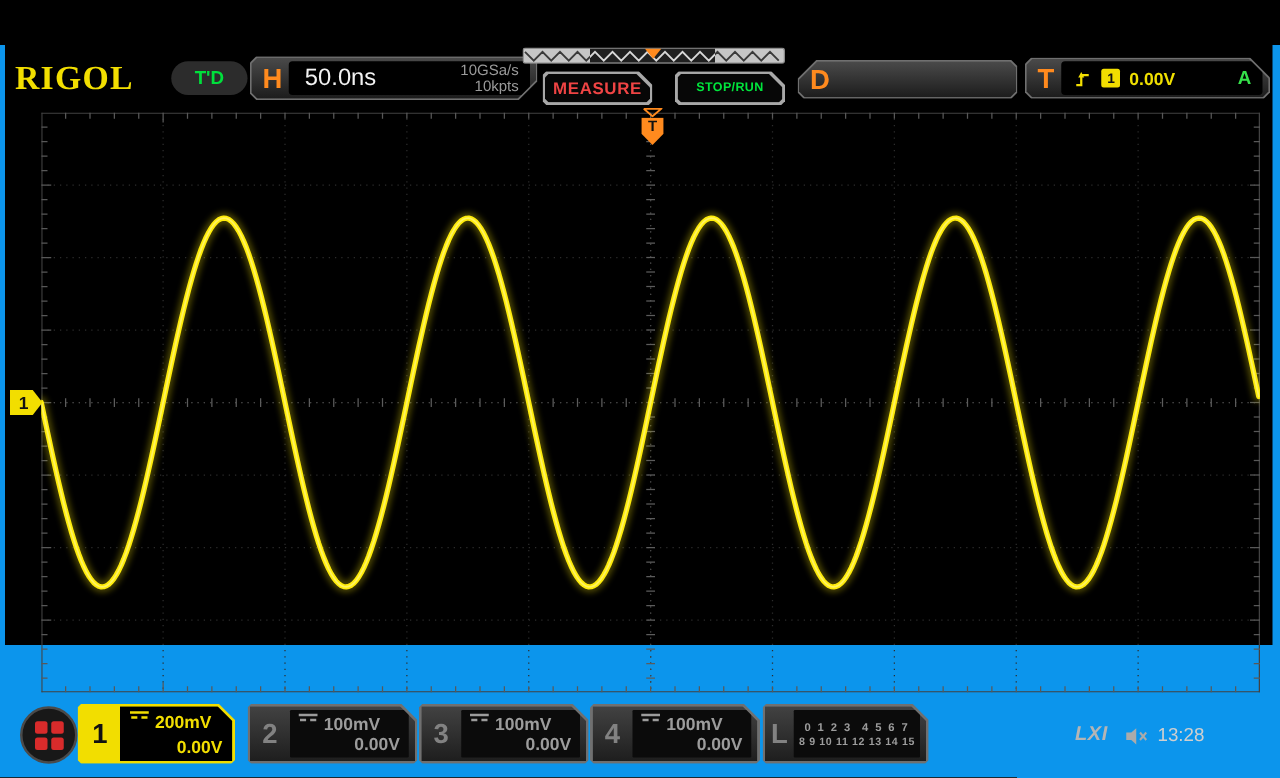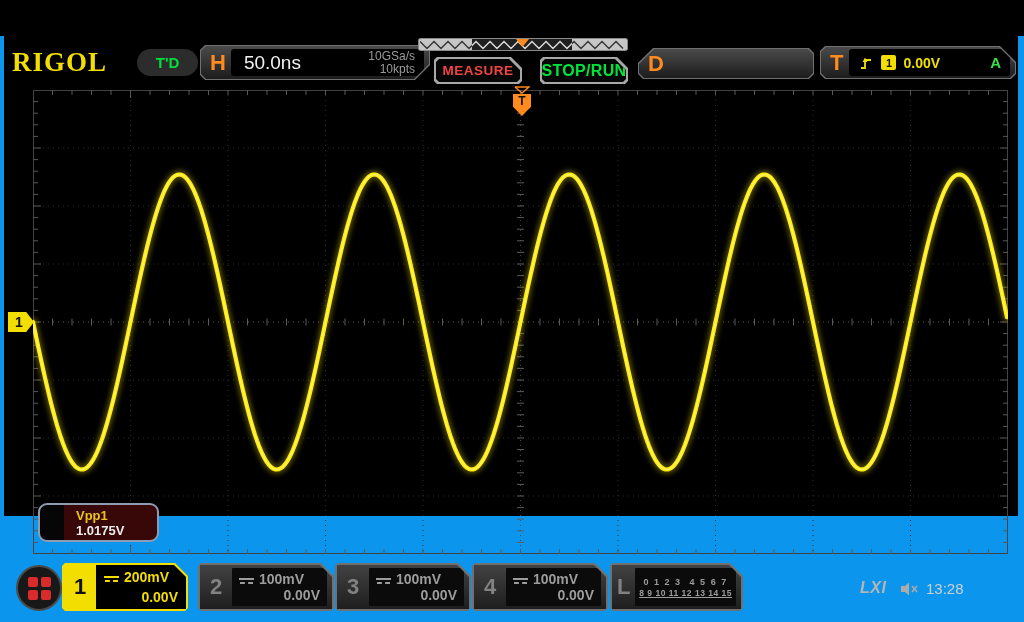--- a/index.html
+++ b/index.html
@@ -42,21 +42,21 @@
   .hbox{left:196px;top:9px;width:230px;height:35px;}
   .hwell{margin-left:5px;margin-right:5px;flex:1;height:27px;}
   .hscale{font-size:19px;color:#f2f2f2;padding-left:13px;}
   .hrates{margin-left:auto;text-align:right;padding-right:9px;font-size:12px;color:#9a9a9a;line-height:13px;}
 
   .sbtn{position:absolute;background:#a8a8a8;}
   .sbtn-in{position:absolute;inset:2px;background:#070707;display:flex;align-items:center;justify-content:center;}
   .measure{left:430px;top:21px;width:88px;height:27px;}
   .measure .sbtn-in span{font-size:13.5px;font-weight:bold;color:#ef4444;letter-spacing:.5px;}
   .stoprun{left:536px;top:21px;width:88px;height:27px;}
-  .stoprun .sbtn-in span{font-size:16px;font-weight:bold;color:#00e53c;letter-spacing:.3px;}
+  .stoprun .sbtn-in span{font-size:10px;font-weight:bold;color:#00e53c;letter-spacing:.3px;}
 
   .dbox{left:634px;top:12px;width:176px;height:31px;}
   .dwell{margin-left:6px;margin-right:6px;flex:1;height:25px;}
   .dval{font-size:18px;color:#f0f0f0;padding-left:12px;}
 
   .tbox{left:816px;top:10px;width:196px;height:33px;}
   .twell{margin-left:6px;margin-right:5px;flex:1;height:27px;}
   .t-badge{margin-left:8px;width:15px;height:15px;background:#f2de00;border-radius:2px;color:#111;
            font-size:11px;font-weight:bold;display:flex;align-items:center;justify-content:center;}
   .t-level{margin-left:7px;font-size:14px;font-weight:bold;color:#f0e000;}
@@ -85,31 +85,31 @@
             background:#181818;border:2px solid #4a4a4a;display:flex;align-items:center;justify-content:center;}
   .menu-grid{display:grid;grid-template-columns:10px 10px;grid-template-rows:10px 10px;gap:3px;}
   .menu-grid i{background:#d92b2b;border-radius:2px;}
 
   .ch{position:absolute;top:527px;height:48px;background:#707070;clip-path:polygon(3px 0,calc(100% - 13px) 0,100% 13px,100% calc(100% - 3px),calc(100% - 3px) 100%,3px 100%,0 calc(100% - 3px),0 3px);}
   .ch-in{position:absolute;inset:2px;background:linear-gradient(#424242,#1e1e1e);display:flex;
          clip-path:polygon(0 0,calc(100% - 12px) 0,100% 12px,100% 100%,0 100%);}
   .ch-num{width:32px;display:flex;align-items:center;justify-content:center;font-size:22px;font-weight:bold;color:#828282;}
   .ch-body{flex:1;margin:3px 5px 3px 0;background:#0b0b0b;border-radius:1px;padding:3px 7px;
            display:flex;flex-direction:column;justify-content:space-between;color:#9c9c9c;font-size:14px;font-weight:bold;}
-  .ch-line1{display:flex;align-items:flex-end;gap:5px;}
+  .ch-line1{display:flex;align-items:flex-start;gap:5px;}
   .ch-line2{text-align:right;}
   .ch-active{background:#f2de00;}
   .ch-active .ch-in{background:#f2de00;}
   .ch-active .ch-num{color:#111;}
   .ch-active .ch-body{background:#000;color:#f2de00;margin:0;border-radius:0;padding:4px 8px;}
   .coup{display:inline-block;width:15px;height:9px;border-top:2px solid currentColor;position:relative;}
   .coup::after{content:'';position:absolute;left:1px;right:1px;top:2px;border-top:2px dashed currentColor;}
   .lbody{justify-content:center;gap:1px;padding:2px 4px;}
   .lrow{font-size:9px;font-weight:bold;letter-spacing:1.5px;color:#9c9c9c;white-space:pre;text-align:center;line-height:10px;}
-  .lrow.r2{font-size:8.5px;letter-spacing:.5px;text-decoration:underline;}
+  .lrow.r2{font-size:8.5px;letter-spacing:.5px;}
 
   .lxi{position:absolute;left:856px;top:543px;font-size:16px;font-weight:bold;font-style:italic;color:#b5b5b5;letter-spacing:.5px;}
   .spk{position:absolute;left:896px;top:545px;}
   .clock{position:absolute;left:922px;top:544px;font-size:15px;color:#cfcfcf;}
 </style>
 </head>
 <body>
 
 <div class="window">
 
@@ -474,24 +474,20 @@
           <path d="M0.0,232.0L2.0,241.5L4.0,251.0L6.0,260.3L8.0,269.6L10.0,278.7L12.0,287.6L14.0,296.3L16.0,304.7L18.0,312.9L20.0,320.6L22.0,328.0L24.0,335.1L26.0,341.6L28.0,347.8L30.0,353.4L32.0,358.6L34.0,363.2L36.0,367.3L38.0,370.8L40.0,373.7L42.0,376.1L44.0,377.8L46.0,379.0L48.0,379.5L50.0,379.4L52.0,378.7L54.0,377.4L56.0,375.5L58.0,373.0L60.0,369.9L62.0,366.3L64.0,362.1L66.0,357.3L68.0,352.1L70.0,346.3L72.0,340.0L74.0,333.3L76.0,326.2L78.0,318.7L80.0,310.9L82.0,302.7L84.0,294.2L86.0,285.4L88.0,276.5L90.0,267.3L92.0,258.0L94.0,248.6L96.0,239.1L98.0,229.6L100.0,220.1L102.0,210.7L104.0,201.3L106.0,192.1L108.0,183.0L110.0,174.2L112.0,165.5L114.0,157.2L116.0,149.2L118.0,141.5L120.0,134.2L122.0,127.3L124.0,120.8L126.0,114.8L128.0,109.2L130.0,104.2L132.0,99.7L134.0,95.8L136.0,92.4L138.0,89.6L140.0,87.4L142.0,85.8L144.0,84.9L146.0,84.5L148.0,84.7L150.0,85.5L152.0,87.0L154.0,89.0L156.0,91.7L158.0,94.9L160.0,98.7L162.0,103.1L164.0,107.9L166.0,113.3L168.0,119.2L170.0,125.6L172.0,132.4L174.0,139.6L176.0,147.2L178.0,155.2L180.0,163.4L182.0,172.0L184.0,180.8L186.0,189.8L188.0,199.0L190.0,208.3L192.0,217.8L194.0,227.2L196.0,236.8L198.0,246.2L200.0,255.7L202.0,265.0L204.0,274.2L206.0,283.2L208.0,292.0L210.0,300.6L212.0,308.8L214.0,316.8L216.0,324.4L218.0,331.6L220.0,338.4L222.0,344.8L224.0,350.7L226.0,356.1L228.0,360.9L230.0,365.3L232.0,369.1L234.0,372.3L236.0,375.0L238.0,377.0L240.0,378.5L242.0,379.3L244.0,379.5L246.0,379.1L248.0,378.2L250.0,376.6L252.0,374.4L254.0,371.6L256.0,368.2L258.0,364.3L260.0,359.8L262.0,354.8L264.0,349.2L266.0,343.2L268.0,336.7L270.0,329.8L272.0,322.5L274.0,314.8L276.0,306.8L278.0,298.5L280.0,289.8L282.0,281.0L284.0,271.9L286.0,262.7L288.0,253.3L290.0,243.9L292.0,234.4L294.0,224.9L296.0,215.4L298.0,206.0L300.0,196.7L302.0,187.5L304.0,178.6L306.0,169.8L308.0,161.3L310.0,153.1L312.0,145.3L314.0,137.8L316.0,130.7L318.0,124.0L320.0,117.7L322.0,111.9L324.0,106.7L326.0,101.9L328.0,97.7L330.0,94.1L332.0,91.0L334.0,88.5L336.0,86.6L338.0,85.3L340.0,84.6L342.0,84.5L344.0,85.0L346.0,86.2L348.0,87.9L350.0,90.3L352.0,93.2L354.0,96.7L356.0,100.8L358.0,105.4L360.0,110.6L362.0,116.2L364.0,122.4L366.0,128.9L368.0,136.0L370.0,143.4L372.0,151.1L374.0,159.3L376.0,167.7L378.0,176.4L380.0,185.3L382.0,194.4L384.0,203.7L386.0,213.0L388.0,222.5L390.0,232.0L392.0,241.5L394.0,251.0L396.0,260.3L398.0,269.6L400.0,278.7L402.0,287.6L404.0,296.3L406.0,304.7L408.0,312.9L410.0,320.6L412.0,328.0L414.0,335.1L416.0,341.6L418.0,347.8L420.0,353.4L422.0,358.6L424.0,363.2L426.0,367.3L428.0,370.8L430.0,373.7L432.0,376.1L434.0,377.8L436.0,379.0L438.0,379.5L440.0,379.4L442.0,378.7L444.0,377.4L446.0,375.5L448.0,373.0L450.0,369.9L452.0,366.3L454.0,362.1L456.0,357.3L458.0,352.1L460.0,346.3L462.0,340.0L464.0,333.3L466.0,326.2L468.0,318.7L470.0,310.9L472.0,302.7L474.0,294.2L476.0,285.4L478.0,276.5L480.0,267.3L482.0,258.0L484.0,248.6L486.0,239.1L488.0,229.6L490.0,220.1L492.0,210.7L494.0,201.3L496.0,192.1L498.0,183.0L500.0,174.2L502.0,165.5L504.0,157.2L506.0,149.2L508.0,141.5L510.0,134.2L512.0,127.3L514.0,120.8L516.0,114.8L518.0,109.2L520.0,104.2L522.0,99.7L524.0,95.8L526.0,92.4L528.0,89.6L530.0,87.4L532.0,85.8L534.0,84.9L536.0,84.5L538.0,84.7L540.0,85.5L542.0,87.0L544.0,89.0L546.0,91.7L548.0,94.9L550.0,98.7L552.0,103.1L554.0,107.9L556.0,113.3L558.0,119.2L560.0,125.6L562.0,132.4L564.0,139.6L566.0,147.2L568.0,155.2L570.0,163.4L572.0,172.0L574.0,180.8L576.0,189.8L578.0,199.0L580.0,208.3L582.0,217.8L584.0,227.2L586.0,236.8L588.0,246.2L590.0,255.7L592.0,265.0L594.0,274.2L596.0,283.2L598.0,292.0L600.0,300.6L602.0,308.8L604.0,316.8L606.0,324.4L608.0,331.6L610.0,338.4L612.0,344.8L614.0,350.7L616.0,356.1L618.0,360.9L620.0,365.3L622.0,369.1L624.0,372.3L626.0,375.0L628.0,377.0L630.0,378.5L632.0,379.3L634.0,379.5L636.0,379.1L638.0,378.2L640.0,376.6L642.0,374.4L644.0,371.6L646.0,368.2L648.0,364.3L650.0,359.8L652.0,354.8L654.0,349.2L656.0,343.2L658.0,336.7L660.0,329.8L662.0,322.5L664.0,314.8L666.0,306.8L668.0,298.5L670.0,289.8L672.0,281.0L674.0,271.9L676.0,262.7L678.0,253.3L680.0,243.9L682.0,234.4L684.0,224.9L686.0,215.4L688.0,206.0L690.0,196.7L692.0,187.5L694.0,178.6L696.0,169.8L698.0,161.3L700.0,153.1L702.0,145.3L704.0,137.8L706.0,130.7L708.0,124.0L710.0,117.7L712.0,111.9L714.0,106.7L716.0,101.9L718.0,97.7L720.0,94.1L722.0,91.0L724.0,88.5L726.0,86.6L728.0,85.3L730.0,84.6L732.0,84.5L734.0,85.0L736.0,86.2L738.0,87.9L740.0,90.3L742.0,93.2L744.0,96.7L746.0,100.8L748.0,105.4L750.0,110.6L752.0,116.2L754.0,122.4L756.0,128.9L758.0,136.0L760.0,143.4L762.0,151.1L764.0,159.3L766.0,167.7L768.0,176.4L770.0,185.3L772.0,194.4L774.0,203.7L776.0,213.0L778.0,222.5L780.0,232.0L782.0,241.5L784.0,251.0L786.0,260.3L788.0,269.6L790.0,278.7L792.0,287.6L794.0,296.3L796.0,304.7L798.0,312.9L800.0,320.6L802.0,328.0L804.0,335.1L806.0,341.6L808.0,347.8L810.0,353.4L812.0,358.6L814.0,363.2L816.0,367.3L818.0,370.8L820.0,373.7L822.0,376.1L824.0,377.8L826.0,379.0L828.0,379.5L830.0,379.4L832.0,378.7L834.0,377.4L836.0,375.5L838.0,373.0L840.0,369.9L842.0,366.3L844.0,362.1L846.0,357.3L848.0,352.1L850.0,346.3L852.0,340.0L854.0,333.3L856.0,326.2L858.0,318.7L860.0,310.9L862.0,302.7L864.0,294.2L866.0,285.4L868.0,276.5L870.0,267.3L872.0,258.0L874.0,248.6L876.0,239.1L878.0,229.6L880.0,220.1L882.0,210.7L884.0,201.3L886.0,192.1L888.0,183.0L890.0,174.2L892.0,165.5L894.0,157.2L896.0,149.2L898.0,141.5L900.0,134.2L902.0,127.3L904.0,120.8L906.0,114.8L908.0,109.2L910.0,104.2L912.0,99.7L914.0,95.8L916.0,92.4L918.0,89.6L920.0,87.4L922.0,85.8L924.0,84.9L926.0,84.5L928.0,84.7L930.0,85.5L932.0,87.0L934.0,89.0L936.0,91.7L938.0,94.9L940.0,98.7L942.0,103.1L944.0,107.9L946.0,113.3L948.0,119.2L950.0,125.6L952.0,132.4L954.0,139.6L956.0,147.2L958.0,155.2L960.0,163.4L962.0,172.0L964.0,180.8L966.0,189.8L968.0,199.0L970.0,208.3L972.0,217.8L974.0,227.2" fill="none" stroke="#ffec0a" stroke-width="4.2" stroke-linecap="round" stroke-linejoin="round"></path>
           <path d="M0.0,232.0L2.0,241.5L4.0,251.0L6.0,260.3L8.0,269.6L10.0,278.7L12.0,287.6L14.0,296.3L16.0,304.7L18.0,312.9L20.0,320.6L22.0,328.0L24.0,335.1L26.0,341.6L28.0,347.8L30.0,353.4L32.0,358.6L34.0,363.2L36.0,367.3L38.0,370.8L40.0,373.7L42.0,376.1L44.0,377.8L46.0,379.0L48.0,379.5L50.0,379.4L52.0,378.7L54.0,377.4L56.0,375.5L58.0,373.0L60.0,369.9L62.0,366.3L64.0,362.1L66.0,357.3L68.0,352.1L70.0,346.3L72.0,340.0L74.0,333.3L76.0,326.2L78.0,318.7L80.0,310.9L82.0,302.7L84.0,294.2L86.0,285.4L88.0,276.5L90.0,267.3L92.0,258.0L94.0,248.6L96.0,239.1L98.0,229.6L100.0,220.1L102.0,210.7L104.0,201.3L106.0,192.1L108.0,183.0L110.0,174.2L112.0,165.5L114.0,157.2L116.0,149.2L118.0,141.5L120.0,134.2L122.0,127.3L124.0,120.8L126.0,114.8L128.0,109.2L130.0,104.2L132.0,99.7L134.0,95.8L136.0,92.4L138.0,89.6L140.0,87.4L142.0,85.8L144.0,84.9L146.0,84.5L148.0,84.7L150.0,85.5L152.0,87.0L154.0,89.0L156.0,91.7L158.0,94.9L160.0,98.7L162.0,103.1L164.0,107.9L166.0,113.3L168.0,119.2L170.0,125.6L172.0,132.4L174.0,139.6L176.0,147.2L178.0,155.2L180.0,163.4L182.0,172.0L184.0,180.8L186.0,189.8L188.0,199.0L190.0,208.3L192.0,217.8L194.0,227.2L196.0,236.8L198.0,246.2L200.0,255.7L202.0,265.0L204.0,274.2L206.0,283.2L208.0,292.0L210.0,300.6L212.0,308.8L214.0,316.8L216.0,324.4L218.0,331.6L220.0,338.4L222.0,344.8L224.0,350.7L226.0,356.1L228.0,360.9L230.0,365.3L232.0,369.1L234.0,372.3L236.0,375.0L238.0,377.0L240.0,378.5L242.0,379.3L244.0,379.5L246.0,379.1L248.0,378.2L250.0,376.6L252.0,374.4L254.0,371.6L256.0,368.2L258.0,364.3L260.0,359.8L262.0,354.8L264.0,349.2L266.0,343.2L268.0,336.7L270.0,329.8L272.0,322.5L274.0,314.8L276.0,306.8L278.0,298.5L280.0,289.8L282.0,281.0L284.0,271.9L286.0,262.7L288.0,253.3L290.0,243.9L292.0,234.4L294.0,224.9L296.0,215.4L298.0,206.0L300.0,196.7L302.0,187.5L304.0,178.6L306.0,169.8L308.0,161.3L310.0,153.1L312.0,145.3L314.0,137.8L316.0,130.7L318.0,124.0L320.0,117.7L322.0,111.9L324.0,106.7L326.0,101.9L328.0,97.7L330.0,94.1L332.0,91.0L334.0,88.5L336.0,86.6L338.0,85.3L340.0,84.6L342.0,84.5L344.0,85.0L346.0,86.2L348.0,87.9L350.0,90.3L352.0,93.2L354.0,96.7L356.0,100.8L358.0,105.4L360.0,110.6L362.0,116.2L364.0,122.4L366.0,128.9L368.0,136.0L370.0,143.4L372.0,151.1L374.0,159.3L376.0,167.7L378.0,176.4L380.0,185.3L382.0,194.4L384.0,203.7L386.0,213.0L388.0,222.5L390.0,232.0L392.0,241.5L394.0,251.0L396.0,260.3L398.0,269.6L400.0,278.7L402.0,287.6L404.0,296.3L406.0,304.7L408.0,312.9L410.0,320.6L412.0,328.0L414.0,335.1L416.0,341.6L418.0,347.8L420.0,353.4L422.0,358.6L424.0,363.2L426.0,367.3L428.0,370.8L430.0,373.7L432.0,376.1L434.0,377.8L436.0,379.0L438.0,379.5L440.0,379.4L442.0,378.7L444.0,377.4L446.0,375.5L448.0,373.0L450.0,369.9L452.0,366.3L454.0,362.1L456.0,357.3L458.0,352.1L460.0,346.3L462.0,340.0L464.0,333.3L466.0,326.2L468.0,318.7L470.0,310.9L472.0,302.7L474.0,294.2L476.0,285.4L478.0,276.5L480.0,267.3L482.0,258.0L484.0,248.6L486.0,239.1L488.0,229.6L490.0,220.1L492.0,210.7L494.0,201.3L496.0,192.1L498.0,183.0L500.0,174.2L502.0,165.5L504.0,157.2L506.0,149.2L508.0,141.5L510.0,134.2L512.0,127.3L514.0,120.8L516.0,114.8L518.0,109.2L520.0,104.2L522.0,99.7L524.0,95.8L526.0,92.4L528.0,89.6L530.0,87.4L532.0,85.8L534.0,84.9L536.0,84.5L538.0,84.7L540.0,85.5L542.0,87.0L544.0,89.0L546.0,91.7L548.0,94.9L550.0,98.7L552.0,103.1L554.0,107.9L556.0,113.3L558.0,119.2L560.0,125.6L562.0,132.4L564.0,139.6L566.0,147.2L568.0,155.2L570.0,163.4L572.0,172.0L574.0,180.8L576.0,189.8L578.0,199.0L580.0,208.3L582.0,217.8L584.0,227.2L586.0,236.8L588.0,246.2L590.0,255.7L592.0,265.0L594.0,274.2L596.0,283.2L598.0,292.0L600.0,300.6L602.0,308.8L604.0,316.8L606.0,324.4L608.0,331.6L610.0,338.4L612.0,344.8L614.0,350.7L616.0,356.1L618.0,360.9L620.0,365.3L622.0,369.1L624.0,372.3L626.0,375.0L628.0,377.0L630.0,378.5L632.0,379.3L634.0,379.5L636.0,379.1L638.0,378.2L640.0,376.6L642.0,374.4L644.0,371.6L646.0,368.2L648.0,364.3L650.0,359.8L652.0,354.8L654.0,349.2L656.0,343.2L658.0,336.7L660.0,329.8L662.0,322.5L664.0,314.8L666.0,306.8L668.0,298.5L670.0,289.8L672.0,281.0L674.0,271.9L676.0,262.7L678.0,253.3L680.0,243.9L682.0,234.4L684.0,224.9L686.0,215.4L688.0,206.0L690.0,196.7L692.0,187.5L694.0,178.6L696.0,169.8L698.0,161.3L700.0,153.1L702.0,145.3L704.0,137.8L706.0,130.7L708.0,124.0L710.0,117.7L712.0,111.9L714.0,106.7L716.0,101.9L718.0,97.7L720.0,94.1L722.0,91.0L724.0,88.5L726.0,86.6L728.0,85.3L730.0,84.6L732.0,84.5L734.0,85.0L736.0,86.2L738.0,87.9L740.0,90.3L742.0,93.2L744.0,96.7L746.0,100.8L748.0,105.4L750.0,110.6L752.0,116.2L754.0,122.4L756.0,128.9L758.0,136.0L760.0,143.4L762.0,151.1L764.0,159.3L766.0,167.7L768.0,176.4L770.0,185.3L772.0,194.4L774.0,203.7L776.0,213.0L778.0,222.5L780.0,232.0L782.0,241.5L784.0,251.0L786.0,260.3L788.0,269.6L790.0,278.7L792.0,287.6L794.0,296.3L796.0,304.7L798.0,312.9L800.0,320.6L802.0,328.0L804.0,335.1L806.0,341.6L808.0,347.8L810.0,353.4L812.0,358.6L814.0,363.2L816.0,367.3L818.0,370.8L820.0,373.7L822.0,376.1L824.0,377.8L826.0,379.0L828.0,379.5L830.0,379.4L832.0,378.7L834.0,377.4L836.0,375.5L838.0,373.0L840.0,369.9L842.0,366.3L844.0,362.1L846.0,357.3L848.0,352.1L850.0,346.3L852.0,340.0L854.0,333.3L856.0,326.2L858.0,318.7L860.0,310.9L862.0,302.7L864.0,294.2L866.0,285.4L868.0,276.5L870.0,267.3L872.0,258.0L874.0,248.6L876.0,239.1L878.0,229.6L880.0,220.1L882.0,210.7L884.0,201.3L886.0,192.1L888.0,183.0L890.0,174.2L892.0,165.5L894.0,157.2L896.0,149.2L898.0,141.5L900.0,134.2L902.0,127.3L904.0,120.8L906.0,114.8L908.0,109.2L910.0,104.2L912.0,99.7L914.0,95.8L916.0,92.4L918.0,89.6L920.0,87.4L922.0,85.8L924.0,84.9L926.0,84.5L928.0,84.7L930.0,85.5L932.0,87.0L934.0,89.0L936.0,91.7L938.0,94.9L940.0,98.7L942.0,103.1L944.0,107.9L946.0,113.3L948.0,119.2L950.0,125.6L952.0,132.4L954.0,139.6L956.0,147.2L958.0,155.2L960.0,163.4L962.0,172.0L964.0,180.8L966.0,189.8L968.0,199.0L970.0,208.3L972.0,217.8L974.0,227.2" fill="none" stroke="#fff9a8" stroke-width="1.4" opacity="0.55" stroke-linecap="round"></path>
         </svg>
 
       <svg class="trig-tri" width="16" height="8">
         <polyline points="1,1 15,1 8,7 1,1" fill="none" stroke="#ff8a1e" stroke-width="1.4"></polyline>
       </svg>
       <div class="trig-flag">T</div>
       <div class="ch-marker">1</div>
 
-      <div class="meas">
-        <div class="meas-name">Vpp1</div>
-        <div class="meas-val">1.0175V</div>
-      </div>
 
       <div class="menu-btn">
         <div class="menu-grid">
             <i></i>
             <i></i>
             <i></i>
             <i></i>
           </div>
       </div>
 

